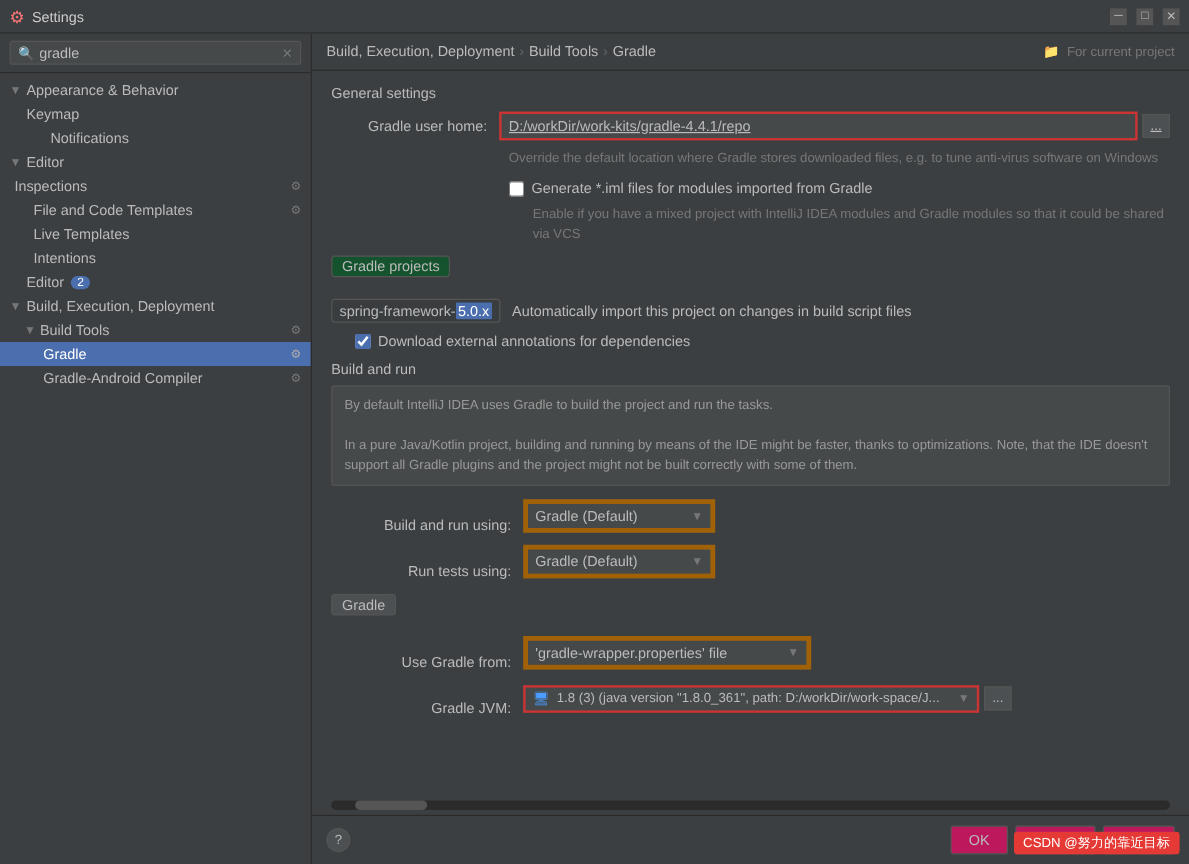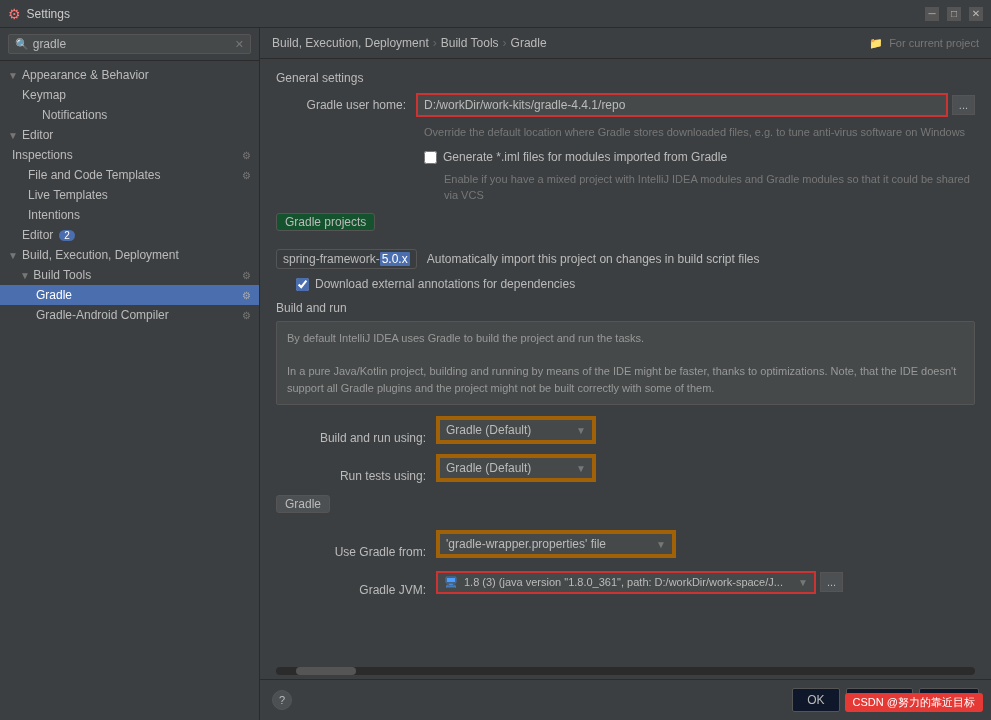--- a/index.html
+++ b/index.html
@@ -40,21 +40,21 @@
     .breadcrumb-current { color: #bbb; }
     .for-project { margin-left: auto; color: #777; font-size: 11px; }
     .for-project-icon { margin-right: 3px; }
     
     .content-area { flex: 1; overflow-y: auto; padding: 12px 16px; }
     
     .section-label { font-size: 12px; color: #bbb; margin-bottom: 8px; }
     
     .form-row { display: flex; align-items: center; margin-bottom: 8px; }
     .form-label { width: 140px; text-align: right; padding-right: 10px; color: #bbb; font-size: 12px; flex-shrink: 0; }
-    .form-input-wrapper { display: flex; align-items: center; flex: 1; }
+    .form-input-wrapper { display: flex; align-items: center; flex: 1; text-decoration: underline; }
     
     .text-input { background: #45494a; border: 2px solid #f00; color: #bbb; padding: 3px 6px; font-size: 12px; flex: 1; outline: none; }
     .text-input.highlighted { border-color: #cc3333; }
     
     .browse-btn { background: #4c5052; border: 1px solid #555; color: #bbb; padding: 3px 6px; cursor: pointer; margin-left: 4px; font-size: 11px; }
     
     .hint-text { margin-left: 140px; font-size: 11px; color: #777; margin-bottom: 10px; line-height: 1.4; }
     
     .checkbox-row { display: flex; align-items: flex-start; margin-bottom: 4px; margin-left: 8px; }
     .checkbox-row input[type=checkbox] { margin-right: 6px; margin-top: 1px; accent-color: #4b6eaf; }
@@ -79,21 +79,21 @@
     .dropdown-text { font-size: 12px; color: #bbb; flex: 1; }
     
     .gradle-section-tag { display: inline-block; background: #4c5052; border: 1px solid #555; border-radius: 3px; padding: 1px 8px; font-size: 12px; color: #bbb; margin-bottom: 8px; }
     
     .jvm-dropdown { background: #45494a; border: 2px solid #cc3333; padding: 3px 6px; min-width: 380px; cursor: pointer; position: relative; display: flex; align-items: center; }
     .jvm-dropdown .jvm-icon { margin-right: 6px; color: #4b9eff; font-size: 11px; }
     
     .bottom-bar { padding: 8px 12px; border-top: 1px solid #2b2b2b; display: flex; align-items: center; }
     .help-btn { background: #4c5052; border: 1px solid #555; color: #bbb; width: 20px; height: 20px; border-radius: 50%; font-size: 11px; cursor: pointer; display: flex; align-items: center; justify-content: center; }
     .bottom-actions { margin-left: auto; display: flex; gap: 6px; }
-    .action-btn { background: #0f172a; border: 1px solid #555; color: #bbb; padding: 4px 14px; font-size: 12px; cursor: pointer; border-radius: 2px; }
+    .action-btn { background: #be185d; border: 1px solid #555; color: #bbb; padding: 4px 14px; font-size: 12px; cursor: pointer; border-radius: 2px; }
     
     .scrollbar-h { height: 8px; background: #2b2b2b; margin: 4px 16px; border-radius: 4px; }
     .scrollbar-thumb { height: 8px; width: 60px; background: #555; border-radius: 4px; margin-left: 20px; }
     
     .csdn-watermark { position: absolute; bottom: 8px; right: 8px; background: #e53935; color: #fff; padding: 2px 8px; font-size: 11px; border-radius: 3px; }
   </style>
 </head>
 <body>
 
 <div class="window">

